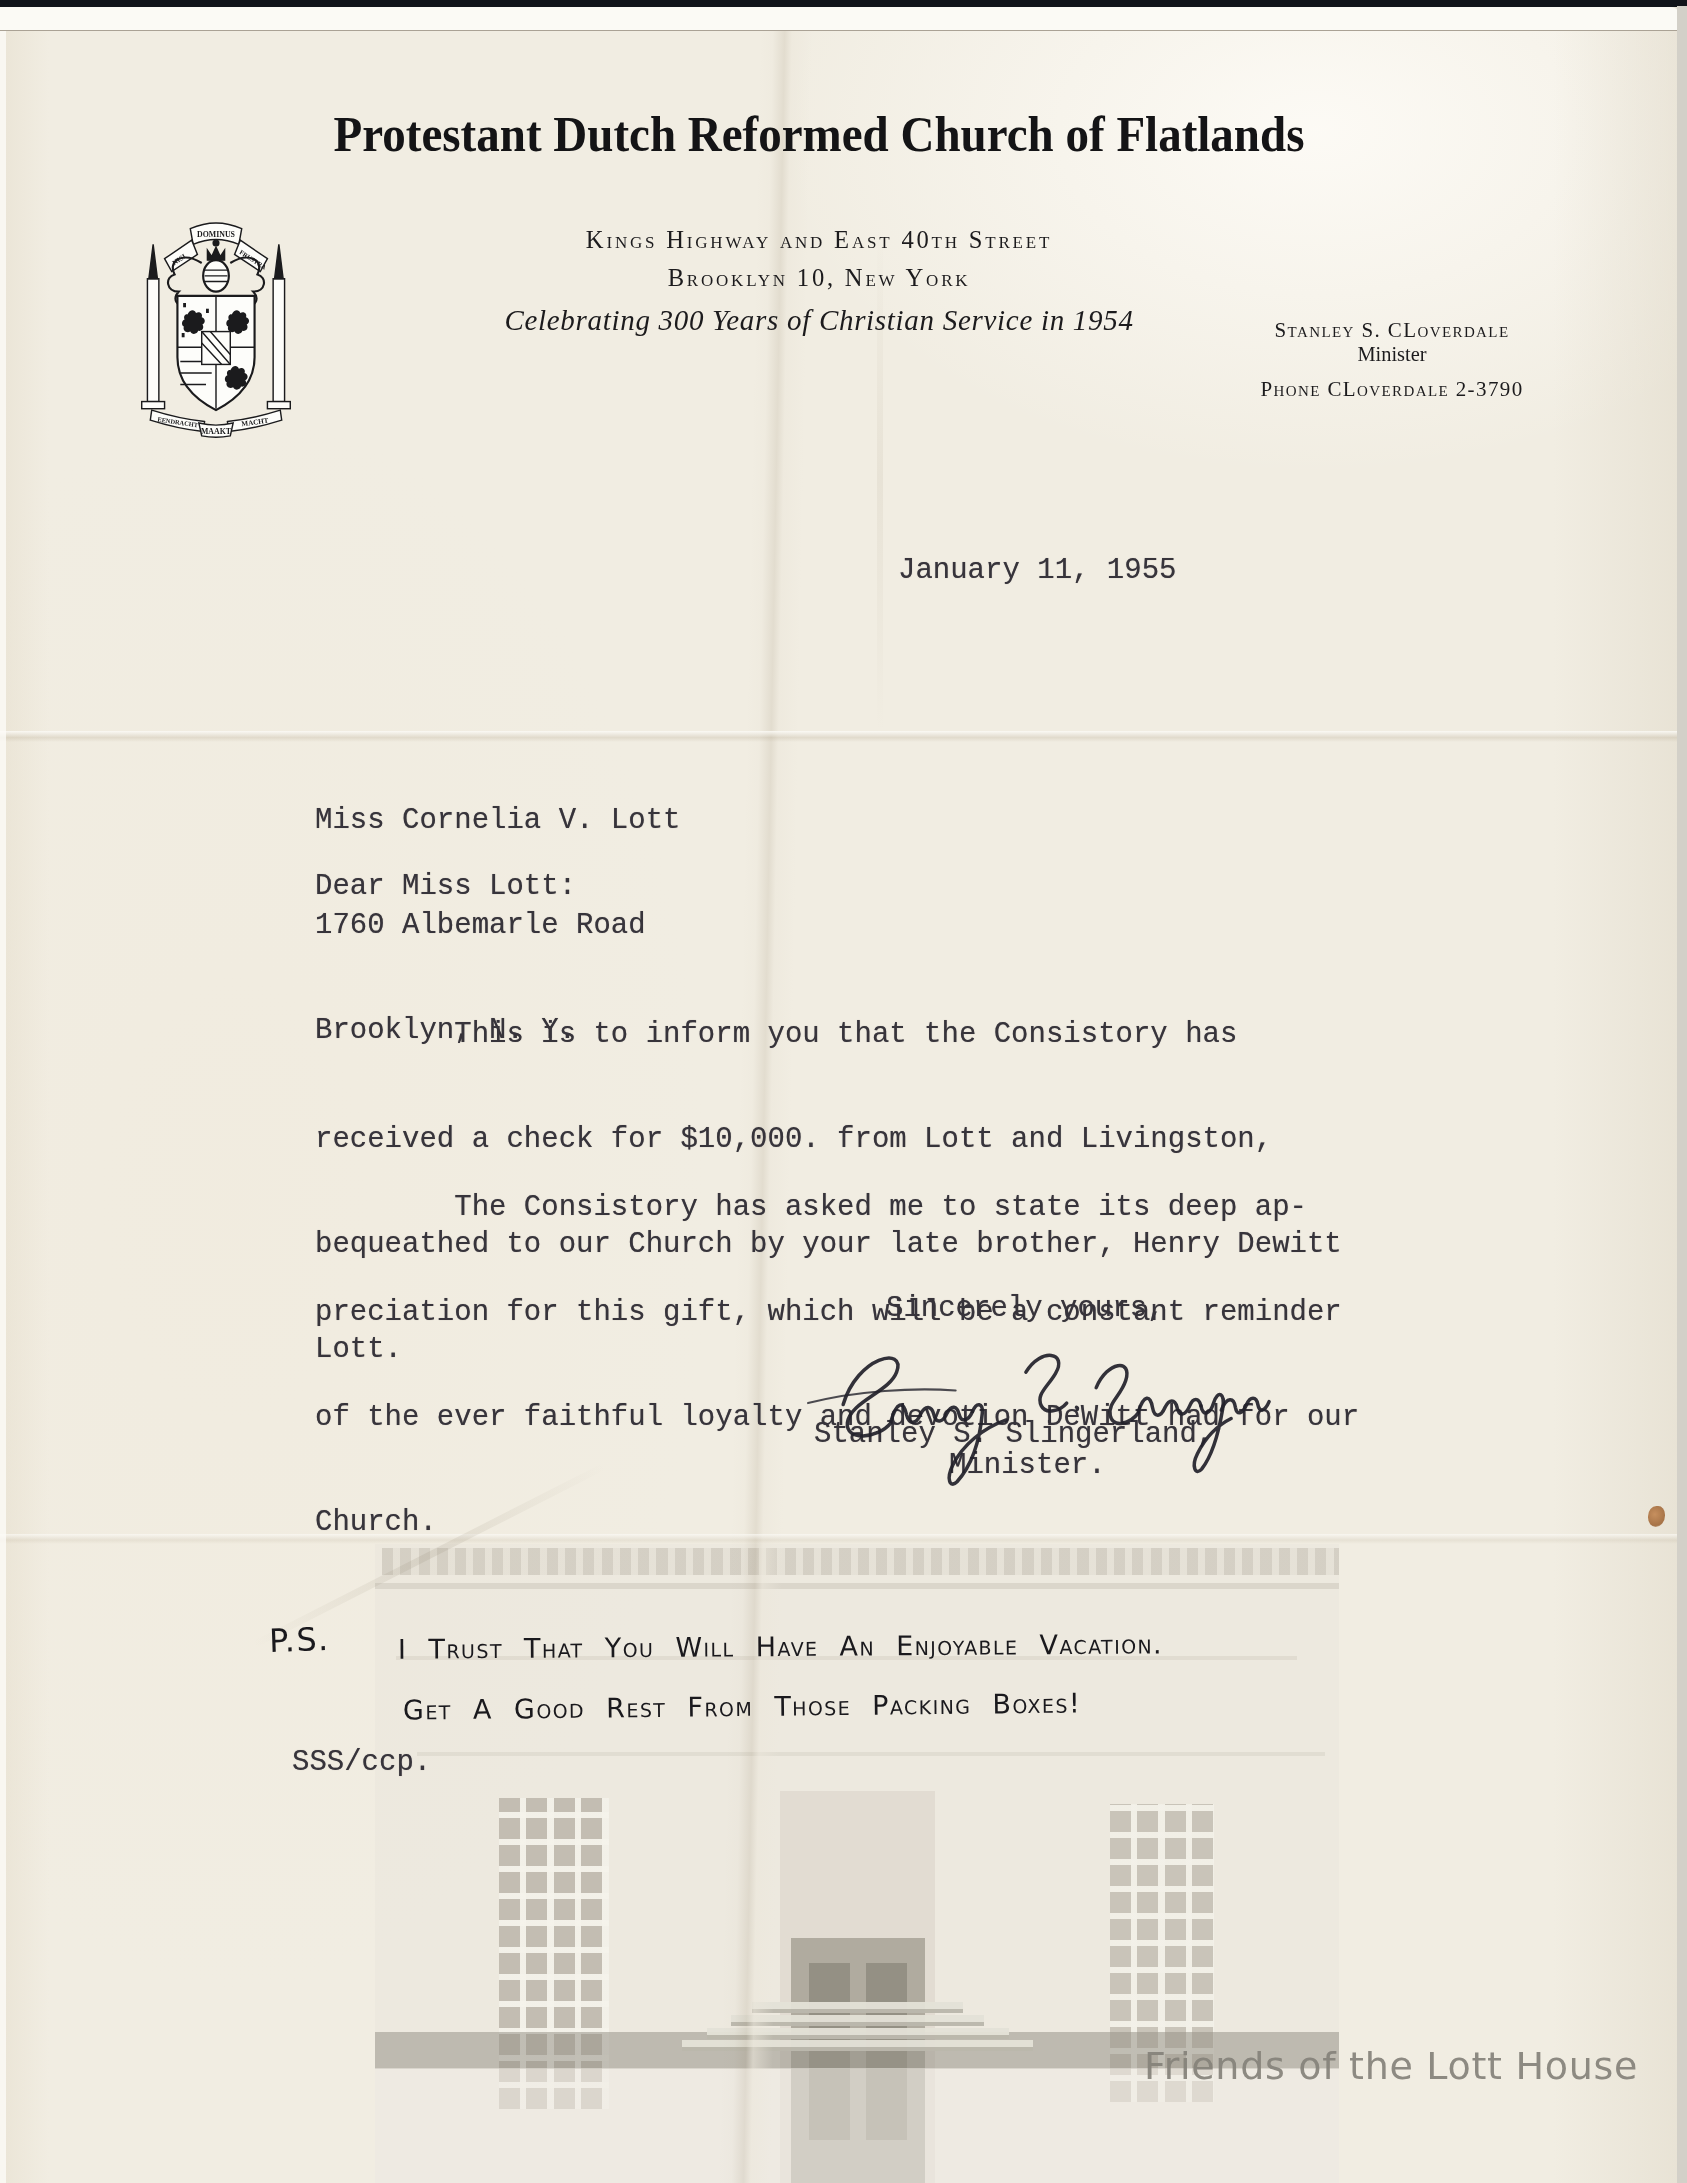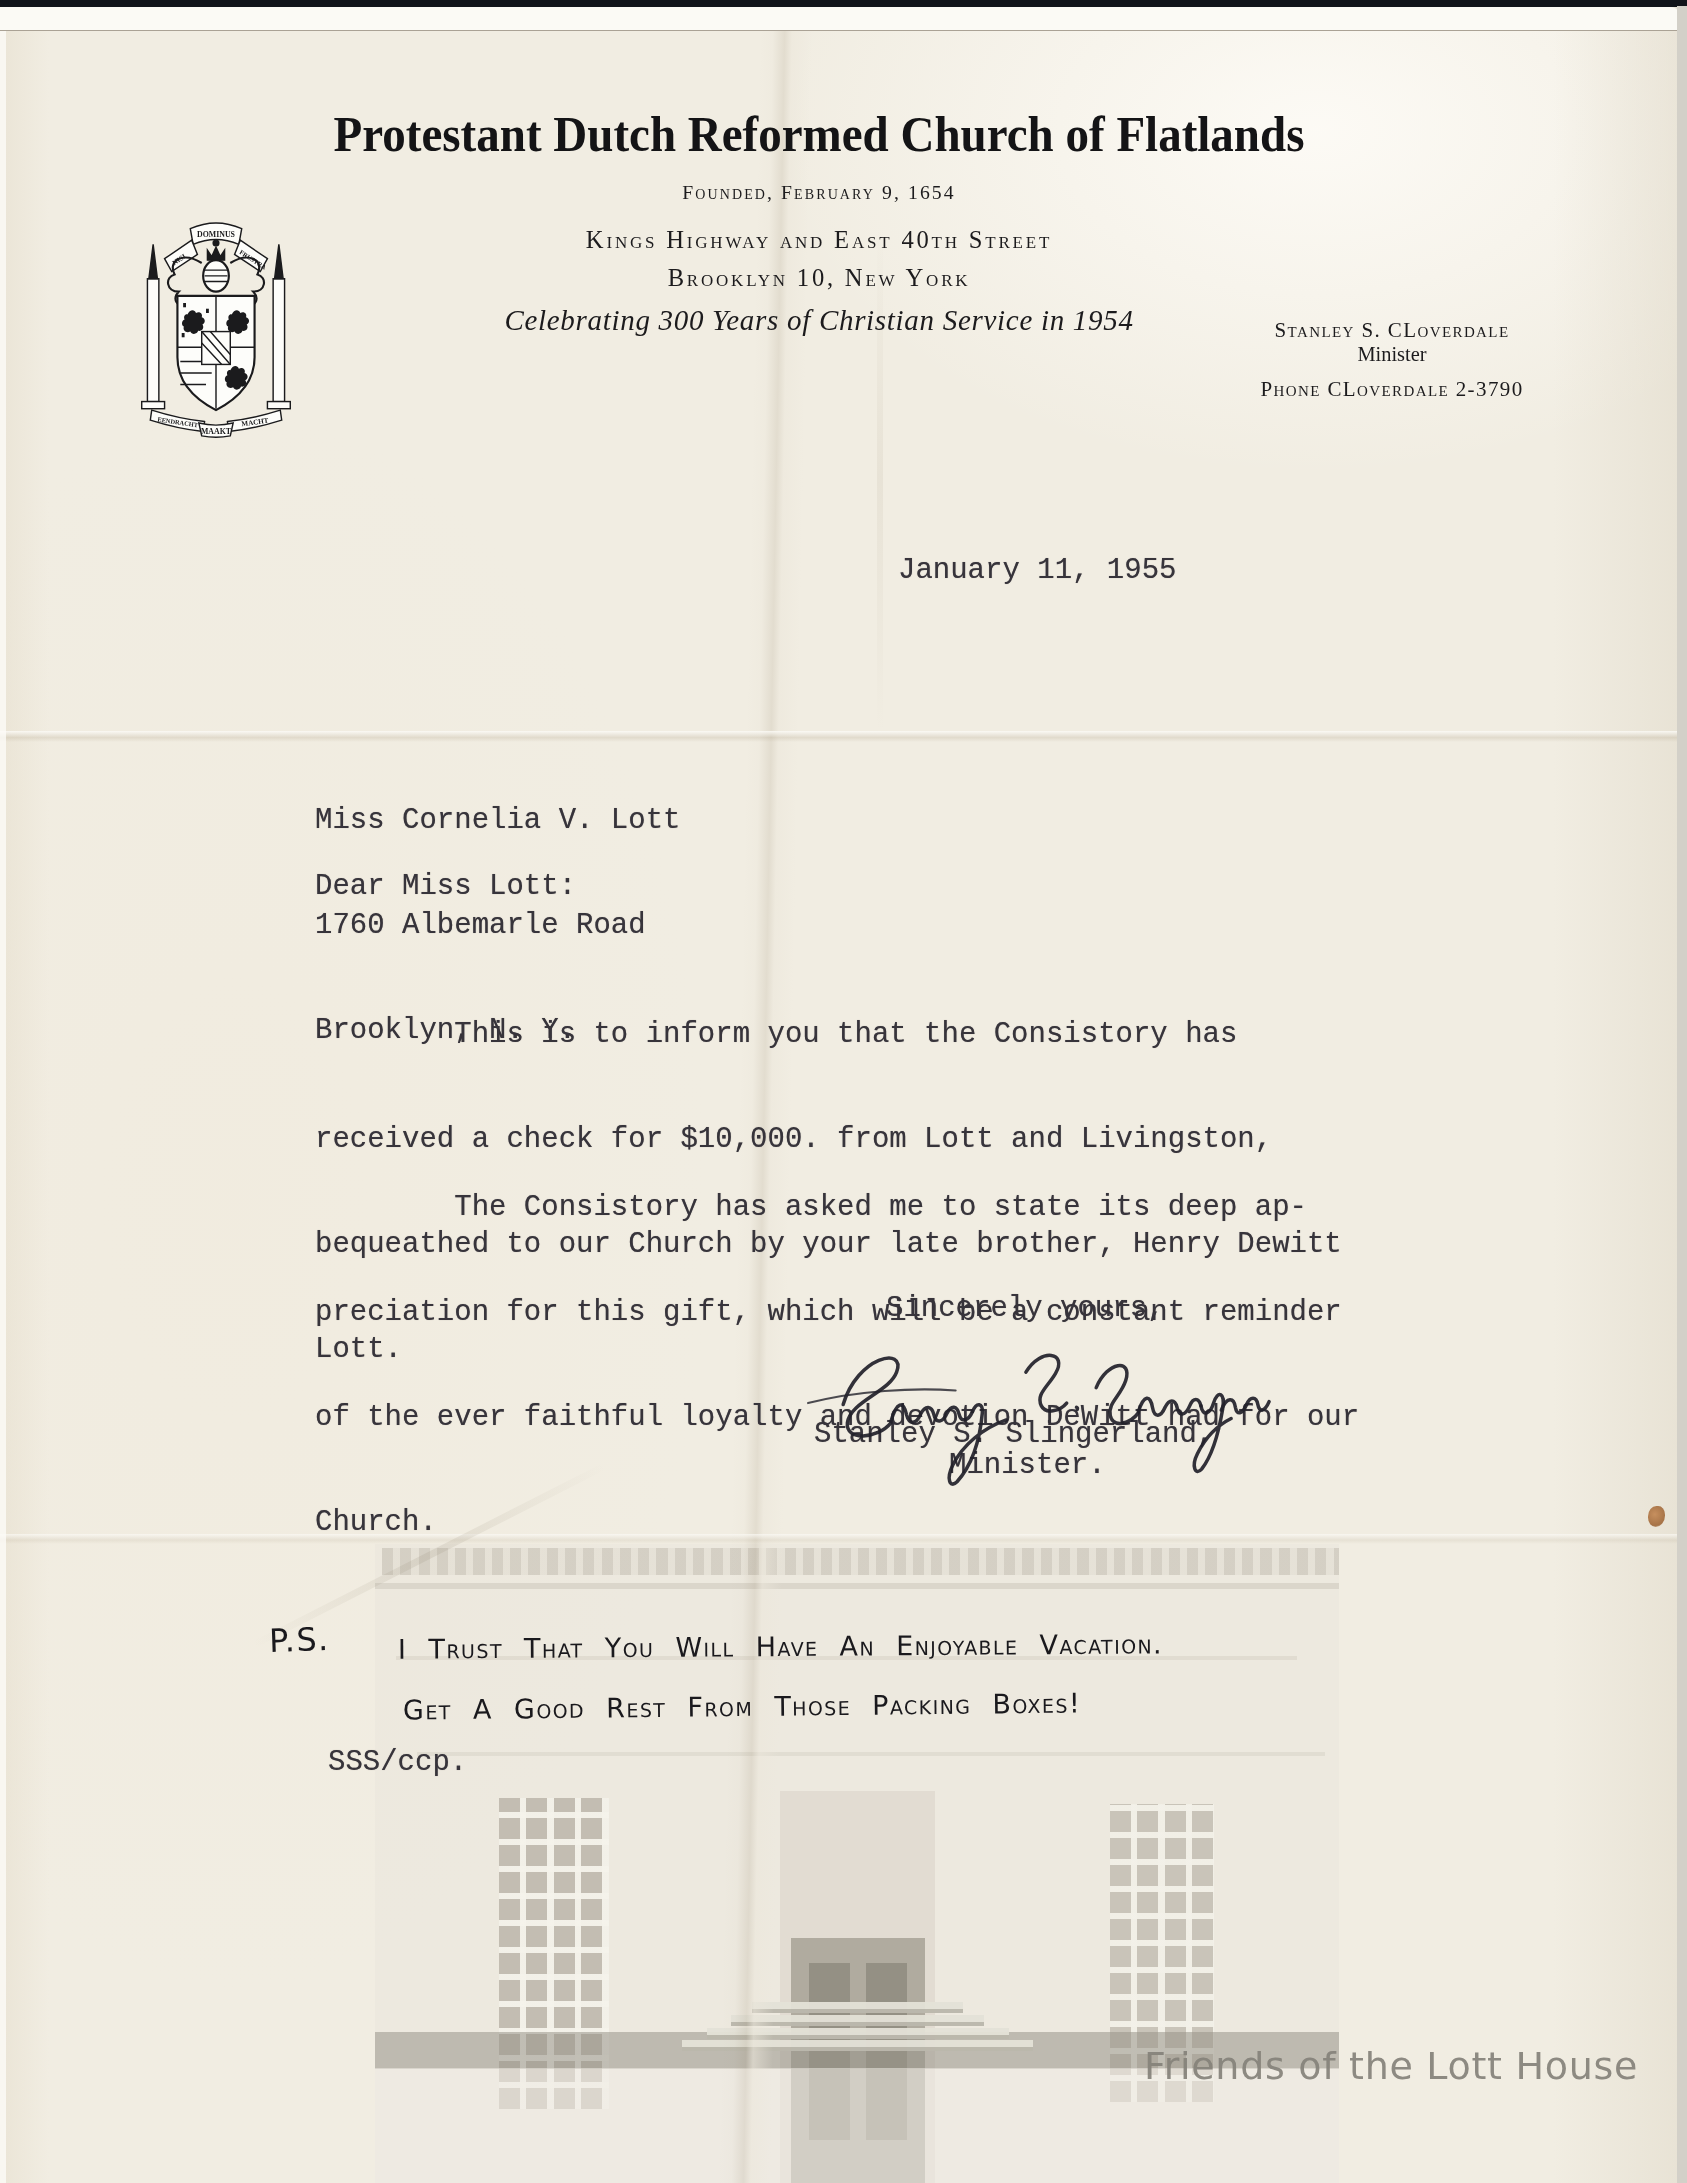--- a/index.html
+++ b/index.html
@@ -93,21 +93,21 @@
       z-index:10;white-space:pre;text-shadow:0 0 0.7px rgba(45,42,50,.55);}
   .tw-block div{line-height:39px;white-space:pre;}
   .date-line{left:898px;top:554px;}
   .recipient{left:315px;top:735px;}
   .salutation{left:315px;top:870px;}
   .para1{left:315px;top:949px;}
   .para2{left:315px;top:1122px;}
   .closing{left:886px;top:1292px;}
   .typed-name{left:814px;top:1418px;}
   .typed-title{left:949px;top:1449px;}
-  .initials{left:292px;top:1746px;margin-left:36px;}
+  .initials{left:292px;top:1746px;}
 
   
   .hand{position:absolute;font-family:"DejaVu Sans",sans-serif;color:#1a191d;z-index:11;
       font-variant:small-caps;letter-spacing:1.4px;word-spacing:11.2px;white-space:pre;}
   .ps-label{left:269px;top:1621px;font-size:32px;transform:rotate(-2deg);font-variant:normal;}
   .ps-line1{left:398px;top:1631px;font-size:27px;transform:rotate(-0.4deg);}
   .ps-line2{left:403px;top:1691px;font-size:27px;transform:rotate(-0.6deg);}
 
   .signature{position:absolute;left:801px;top:1320px;width:492px;height:176px;z-index:11;}
   .signature svg{width:100%;height:100%;}
@@ -141,21 +141,20 @@
     </div>
     <div class="watermark-text">Friends of the Lott House</div>
 
     <div class="crease-v"></div>
     <div class="crease-h1"></div>
     <div class="crease-h2"></div>
     <div class="streak-a"></div>
     <div class="streak-b"></div>
 
     <h1 class="church-name">Protestant Dutch Reformed Church of Flatlands</h1>
-    <div class="center-block founded">Founded, February 9, 1654</div>
     <div class="center-block addr1">Kings Highway and East 40th Street</div>
     <div class="center-block addr2">Brooklyn 10, New York</div>
     <div class="center-block anniv">Celebrating 300 Years of Christian Service in 1954</div>
 
     <div class="minister-block">
       <div class="minister-name">Stanley S. CLoverdale</div>
       <div class="minister-title">Minister</div>
       <div class="minister-phone">Phone CLoverdale 2-3790</div>
     </div>
 

